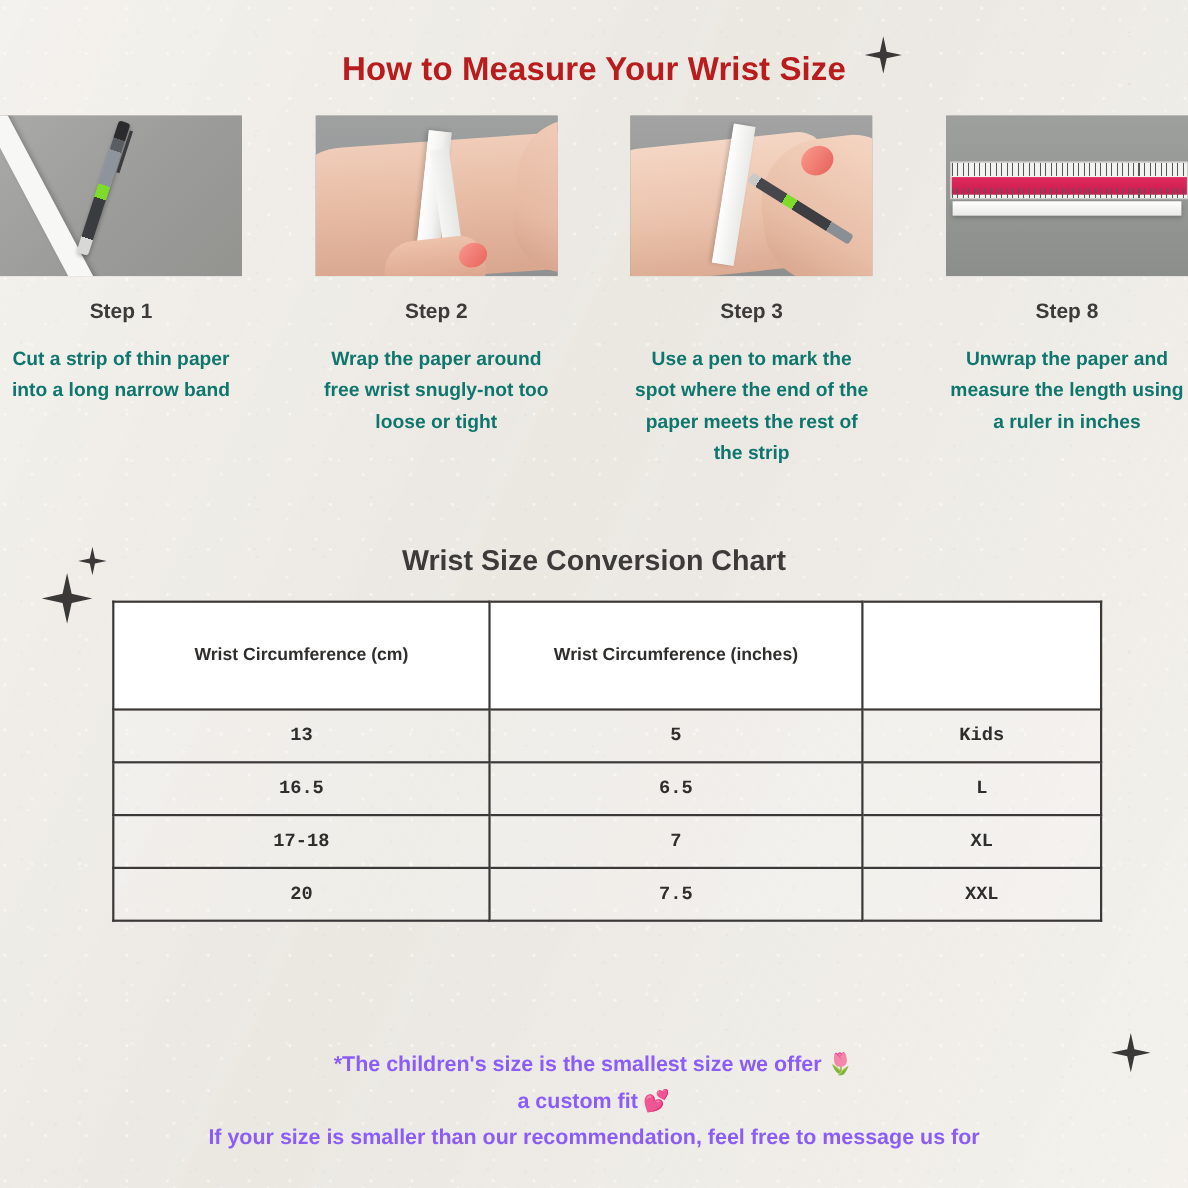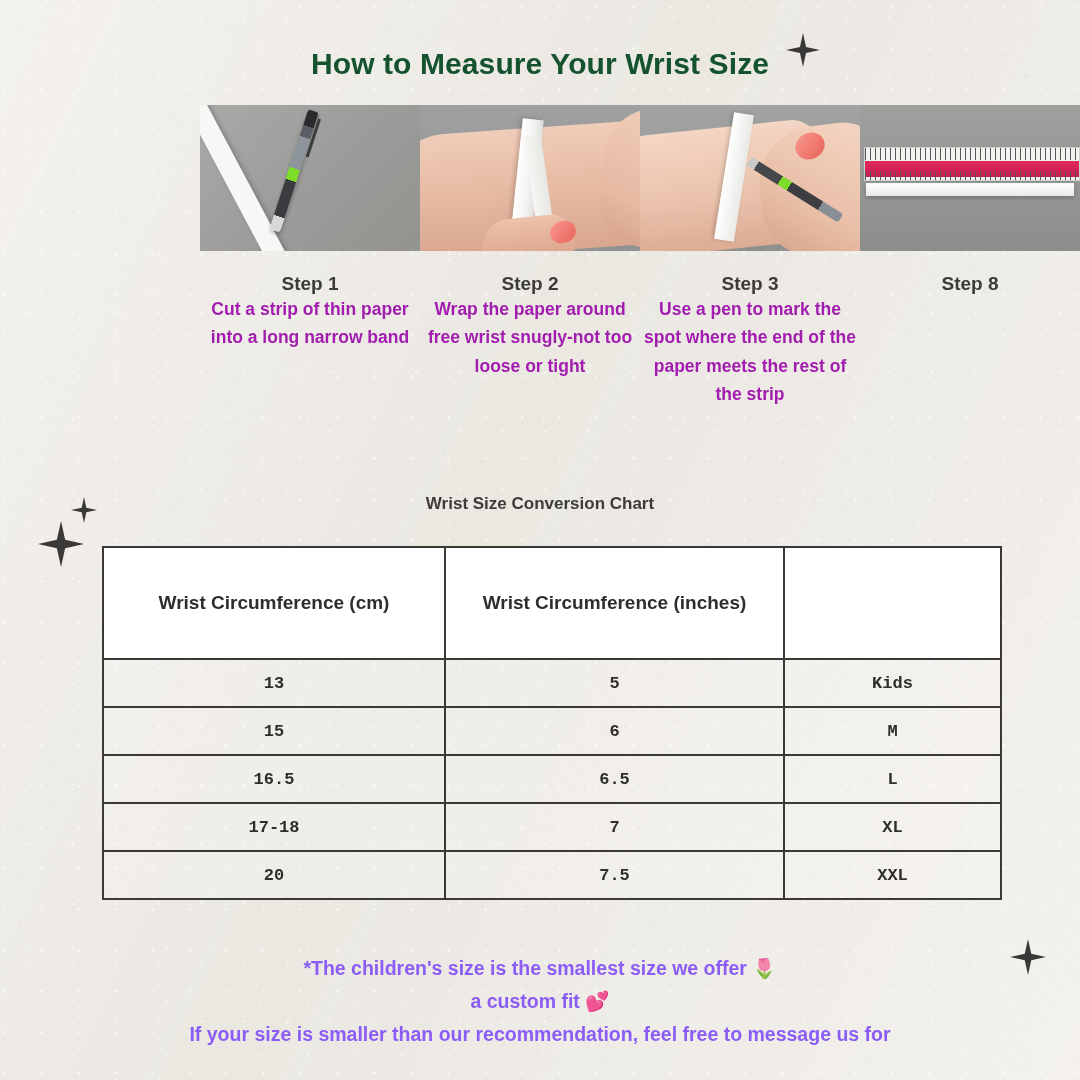--- a/index.html
+++ b/index.html
@@ -44,62 +44,64 @@
   
   .main-title {
     position: absolute;
     top: 47px;
     left: 0;
     width: 1080px;
     text-align: center;
     font-size: 30px;
     font-weight: bold;
     letter-spacing: 0.1px;
-    color: #14532d;
+    color: #b91c1c;
   }
 
   
   .sparkle {
     position: absolute;
     background: #3a3937;
     clip-path: polygon(50% 0%, 59% 41%, 100% 50%, 59% 59%, 50% 100%, 41% 59%, 0% 50%, 41% 41%);
   }
 
   
   .steps {
     position: absolute;
     top: 105px;
     left: 0;
     width: 1080px;
     display: flex;
-    justify-content: flex-end;
+    justify-content: space-between;
+    gap: 50px;
   }
   .step-col { width: 220px; }
 
   .step-photo {
     width: 220px;
     height: 146px;
     position: relative;
     overflow: hidden;
     background: #9a9b99;
   }
 
   .step-caption-title {
     margin-top: 22px;
     text-align: center;
     font-size: 19px;
     font-weight: bold;
     color: #3c3b39;
   }
   .step-caption-body {
+    margin-top: 17px;
     text-align: center;
     font-size: 17.5px;
     font-weight: bold;
     line-height: 1.62;
-    color: #a21caf;
+    color: #0f766e;
   }
 
   
   .p1-bg { position: absolute; inset: 0; background: linear-gradient(135deg,#a9aaa8 0%,#9b9c9a 55%,#93948f 100%); }
   .p1-strip {
     position: absolute; left: -22px; top: -12px;
     width: 20px; height: 230px; background: #f7f7f5;
     transform: rotate(-28deg); transform-origin: top left;
     box-shadow: 2px 2px 5px rgba(0,0,0,0.22);
   }
@@ -235,43 +237,43 @@
     box-shadow: 0 2px 4px rgba(0,0,0,0.22);
   }
 
   
   .chart-title {
     position: absolute;
     top: 494px;
     left: 0;
     width: 1080px;
     text-align: center;
-    font-size: 17px;
+    font-size: 26px;
     font-weight: bold;
     color: #3c3b39;
   }
 
   
   .size-table {
     position: absolute;
     left: 102px;
     top: 546px;
     width: 898px;
     border-collapse: collapse;
     table-layout: fixed;
   }
   .size-table th, .size-table td {
     border: 2px solid #3a3937;
     text-align: center;
     color: #2f2e2c;
   }
   .size-table th {
     background: #ffffff;
-    height: 112px;
-    font-size: 19px;
+    height: 98px;
+    font-size: 16px;
     font-weight: bold;
     line-height: 1.4;
     padding: 6px 8px;
   }
   .size-table td {
     background: rgba(255,255,255,0.22);
     height: 48px;
     font-size: 17px;
     font-weight: bold;
     font-family: Liberation Mono, monospace;
@@ -351,44 +353,40 @@
       <div class="step-photo">
         <div class="p4-bg"></div>
         <div class="p4-ruler">
           <div class="p4-ruler-red"></div>
           <div class="p4-ticks"></div>
           <div class="p4-ticks-b"></div>
         </div>
         <div class="p4-strip"></div>
       </div>
       <div class="step-caption-title">Step 8</div>
+      <div class="step-caption-body">Unwrap the paper and measure the length using a ruler in inches</div>
     </div>
 
   </div>
 
   <div class="chart-title">Wrist Size Conversion Chart</div>
 
   <table class="size-table">
     <thead>
       <tr>
         <th class="col-cm">Wrist Circumference (cm)</th>
         <th class="col-in">Wrist Circumference (inches)</th>
         <th class="col-size"></th>
       </tr>
     </thead>
     <tbody>
       <tr>
         <td>13</td>
         <td>5</td>
         <td>Kids</td>
-      </tr>
-      <tr>
-        <td>15</td>
-        <td>6</td>
-        <td>M</td>
       </tr>
       <tr>
         <td>16.5</td>
         <td>6.5</td>
         <td>L</td>
       </tr>
       <tr>
         <td>17-18</td>
         <td>7</td>
         <td>XL</td>

